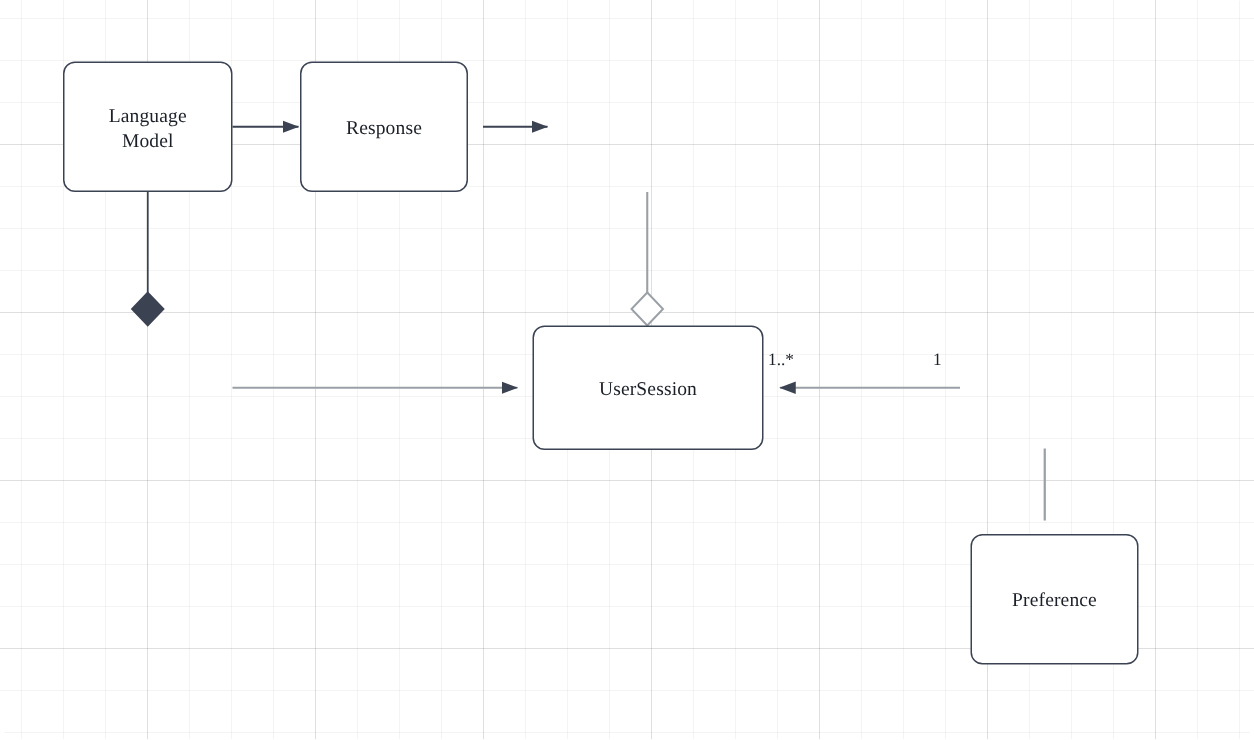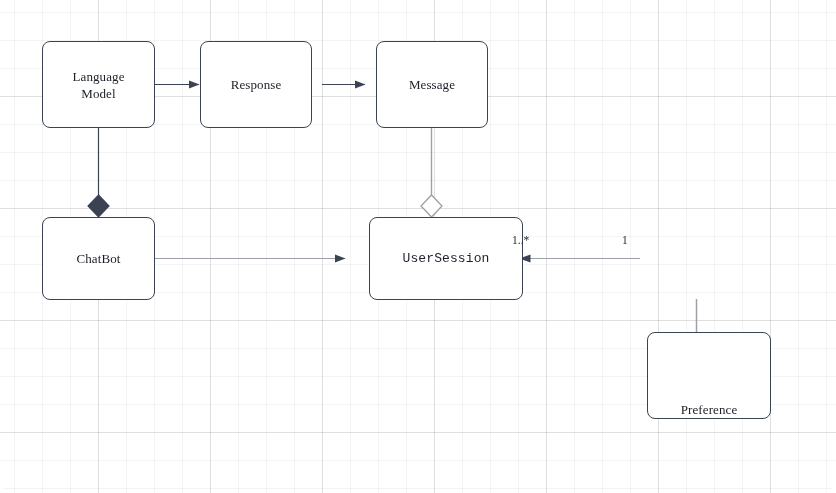--- a/index.html
+++ b/index.html
@@ -120,34 +120,28 @@
 
   <div class="node" style="left:42px; top:41px; width:113px; height:87px;">
     <span class="node-label">Language
 Model</span>
   </div>
 
   <div class="node" style="left:200px; top:41px; width:112px; height:87px;">
     <span class="node-label">Response</span>
   </div>
 
-  <div class="node" style="left:376px; top:41px; width:112px; height:87px;">
-    <span class="node-label">Message</span>
-  </div>
 
-  <div class="node" style="left:42px; top:217px; width:113px; height:83px;">
-    <span class="node-label">ChatBot</span>
-  </div>
 
-  <div class="node" style="left:369px; top:217px; width:154px; height:83px;font-family:Liberation Mono, monospace;">
+  <div class="node" style="left:355px; top:217px; width:154px; height:83px;">
     <span class="node-label">UserSession</span>
   </div>
 
 
-  <div class="node" style="left:647px; top:332px; width:124px; height:87px;align-items:flex-end;">
+  <div class="node" style="left:647px; top:356px; width:112px; height:87px;">
     <span class="node-label">Preference</span>
   </div>
 
   <div class="edge-label" style="left:512px; top:234px;">1..*</div>
 
   <div class="edge-label" style="left:622px; top:234px;">1</div>
 
 </div>
 
 </body></html>

